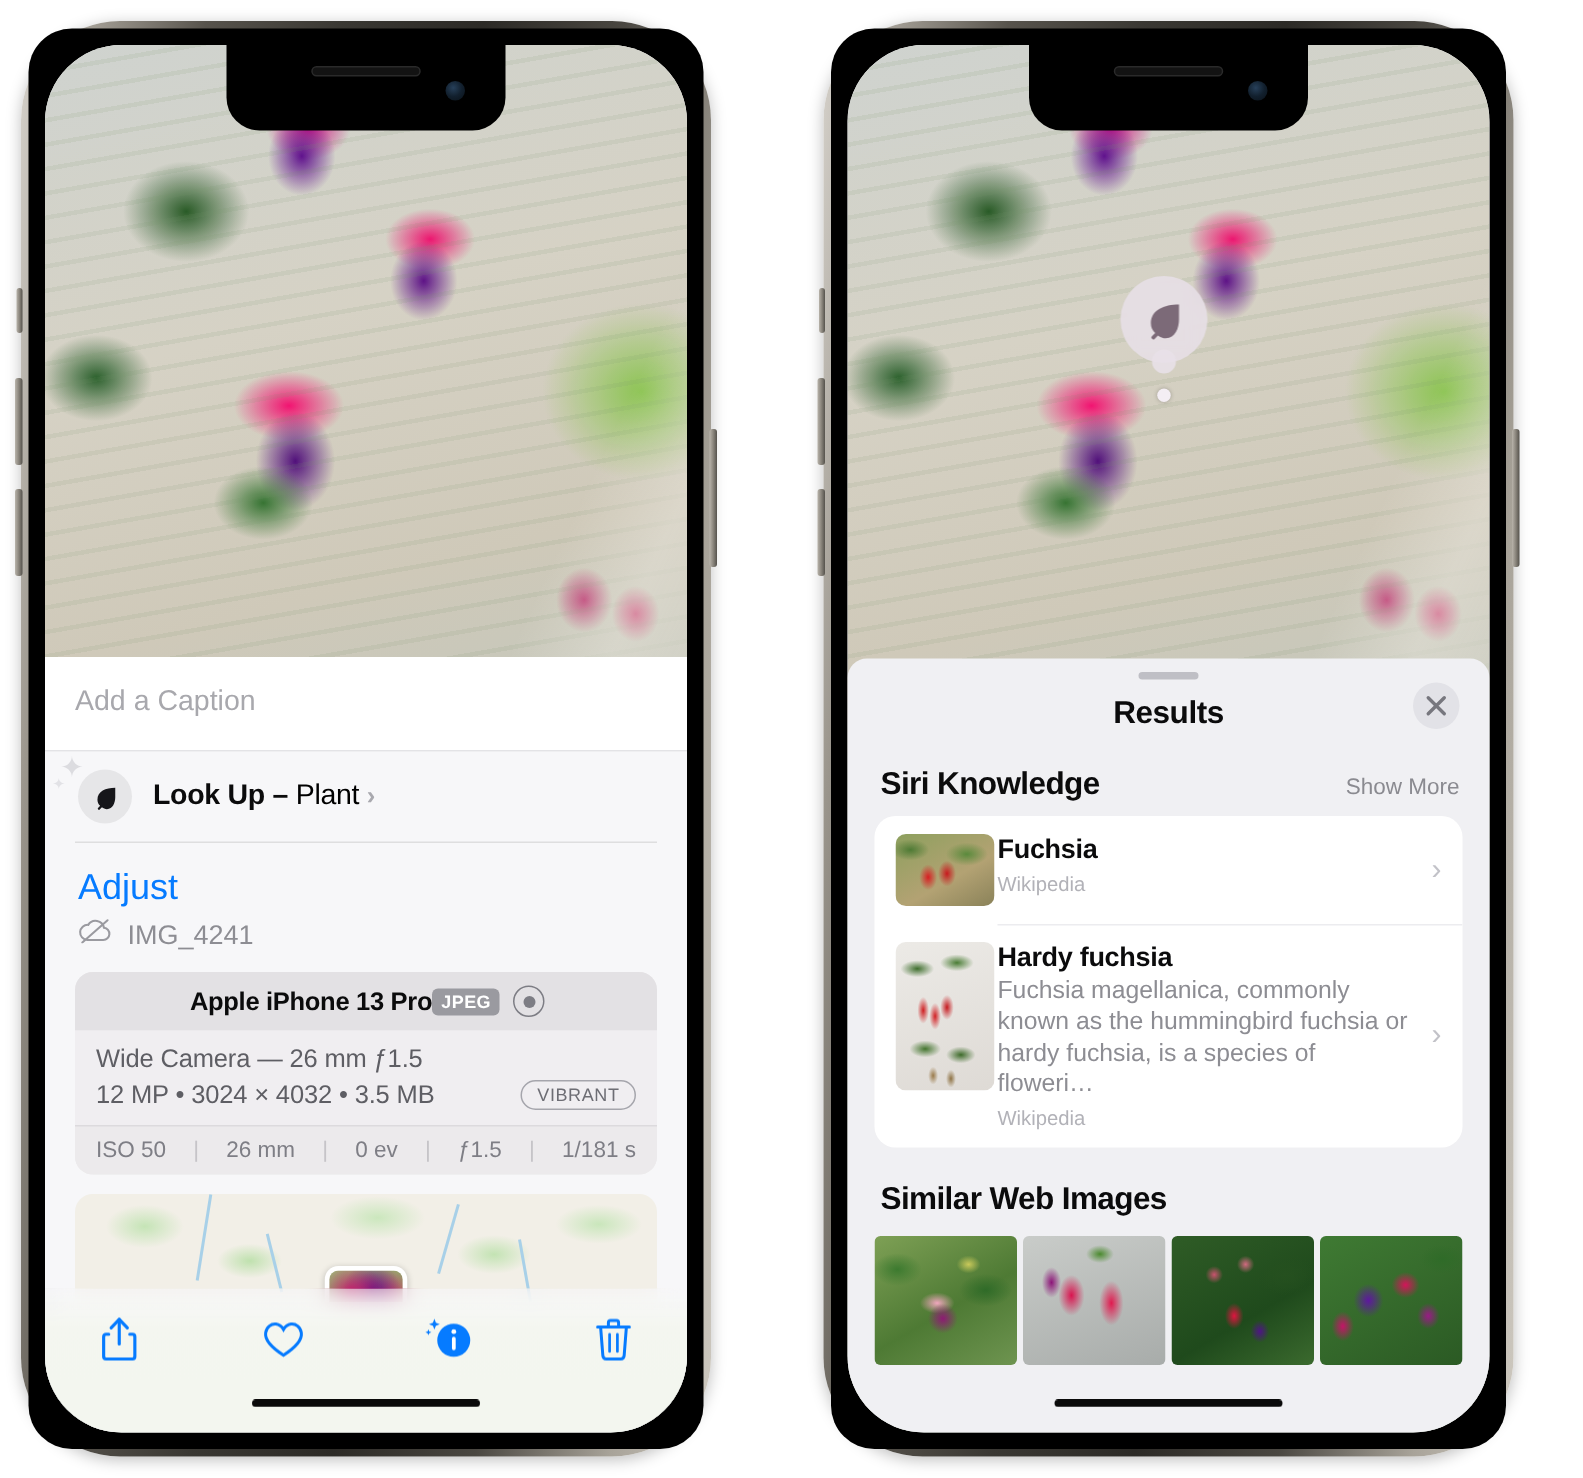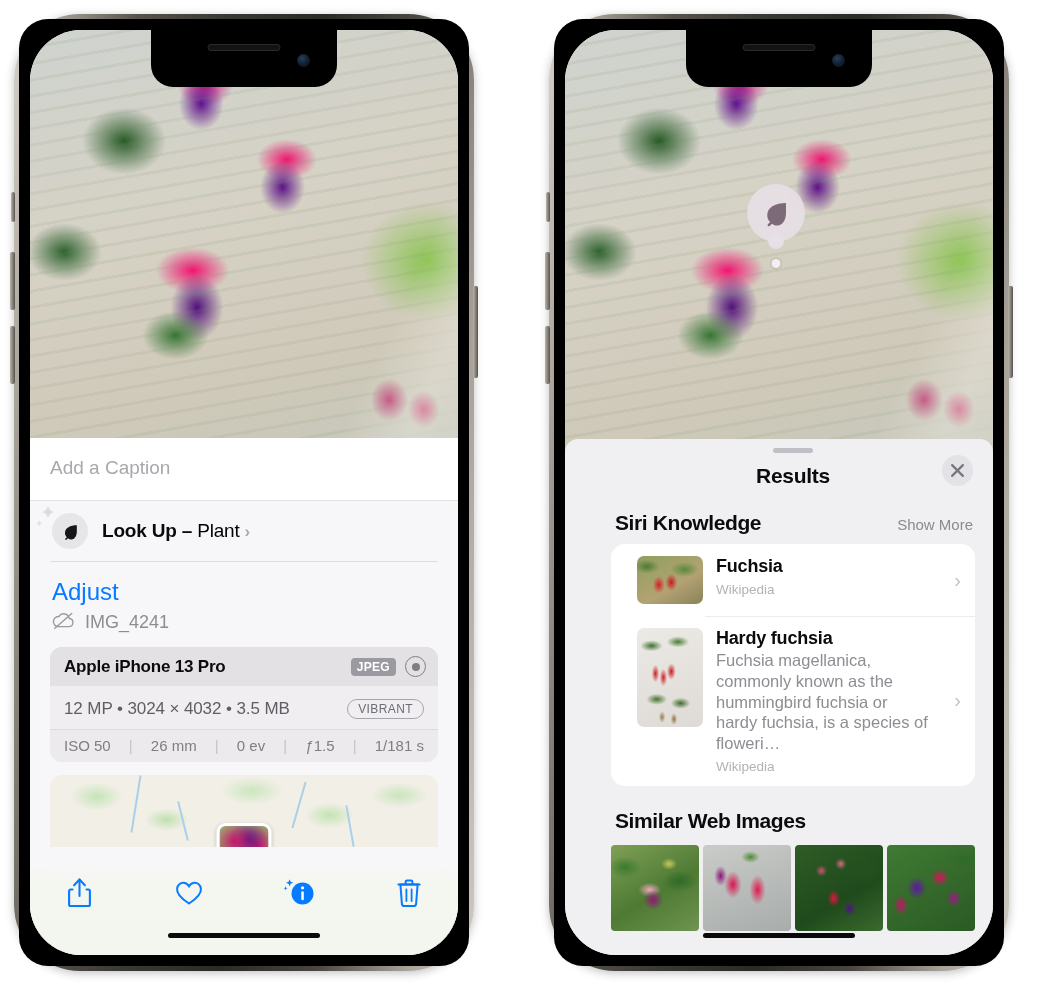--- a/index.html
+++ b/index.html
@@ -163,21 +163,21 @@
   .file-row { display:flex; align-items:center; gap:10px; padding: 6px 22px 14px 22px; }
   .file-name { font-size:18px; color:#8d8d93; }
 
   .cam-card {
     margin: 0 20px;
     background:#eceaec;
     border-radius: 12px;
     overflow:hidden;
   }
   .cam-head {
-    display:flex; align-items:center; justify-content:space-between;
+    display:flex; align-items:center; justify-content:center;
     padding: 9px 12px 9px 14px;
     background:#e3e1e4;
   }
   .cam-title { font-size:17px; font-weight:700; color:#0b0b0c; letter-spacing:-0.2px;}
   .cam-head-right { display:flex; align-items:center; gap:9px; }
   .jpeg-tag {
     font-size:12px; font-weight:700; color:#fff; background:#9a9aa0;
     padding: 2px 6px; border-radius:4px; letter-spacing:.3px;
   }
   .raw-ring {
@@ -269,21 +269,20 @@
     bottom:-26px; width:9px; height:9px; border-radius:50%;
     background:#f4eef4; box-shadow:0 0 3px rgba(0,0,0,.25);
   }
 
   .results-sheet {
     position:absolute; left:0; right:0; bottom:0; height:516px;
     background:#f0f0f3;
     border-radius: 13px 13px 0 0;
     z-index:22;
     overflow:hidden;
-    padding-left:28px;
   }
   .grabber { width:40px; height:5px; border-radius:3px; background:#bfbfc5; margin: 9px auto 0 auto; }
   .res-head {
     position:relative; text-align:center; padding: 11px 0 0 0;
   }
   .res-title { font-size:21px; font-weight:700; color:#0b0b0c; letter-spacing:-0.3px; }
   .close-btn {
     position:absolute; right:20px; top: 2px;
     width:31px; height:31px; border-radius:50%;
     background:#e2e2e7; display:flex; align-items:center; justify-content:center;
@@ -295,21 +294,21 @@
   }
   .sec-title { font-size:21px; font-weight:700; color:#0b0b0c; letter-spacing:-0.4px; }
   .sec-action { font-size:15px; color:#8a8a90; }
 
   .kn-card {
     margin: 0 18px;
     background:#fff;
     border-radius: 14px;
     overflow:hidden;
   }
-  .kn-row { display:flex; gap:13px; padding: 12px 14px 12px 14px; position:relative; align-items:flex-start;margin-left:12px; }
+  .kn-row { display:flex; gap:2px; padding: 12px 14px 12px 14px; position:relative; align-items:flex-start; }
   .kn-row + .kn-row::before {
     content:""; position:absolute; left:82px; right:0; top:0; height:1px; background:#ececef;
   }
   .kn-thumb { width:66px; border-radius:7px; overflow:hidden; flex:none; }
   .kn-thumb.t1 {
     height:48px;
     background:
       radial-gradient(ellipse 9px 13px at 33% 60%, #d81e22 0%, rgba(216,30,34,0) 66%),
       radial-gradient(ellipse 9px 13px at 52% 55%, #c81a1e 0%, rgba(200,26,30,0) 66%),
       radial-gradient(ellipse 18px 10px at 15% 22%, #4e7a34 0%, rgba(78,122,52,0) 70%),
@@ -422,20 +421,21 @@
           <div class="cam-head">
             <div class="cam-title">Apple iPhone 13 Pro</div>
             <div class="cam-head-right">
               <span class="jpeg-tag">JPEG</span>
               <span class="raw-ring">
                   <i></i>
                 </span>
             </div>
           </div>
           <div class="cam-body">
+            <div class="cam-line">Wide Camera — 26 mm ƒ1.5</div>
             <div class="cam-line2">
               <span class="cam-line">12 MP • 3024 × 4032 • 3.5 MB</span>
               <span class="vibrant-tag">VIBRANT</span>
             </div>
           </div>
           <div class="cam-stats">
             <span>ISO 50</span>
             <span class="sep">|</span>
             <span>26 mm</span>
             <span class="sep">|</span>

